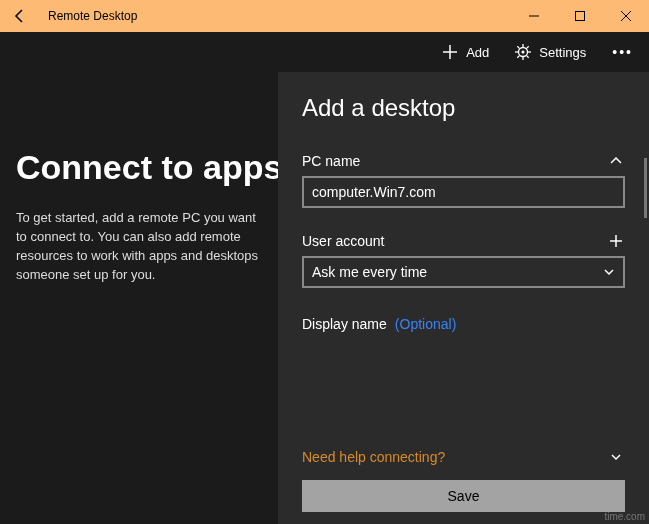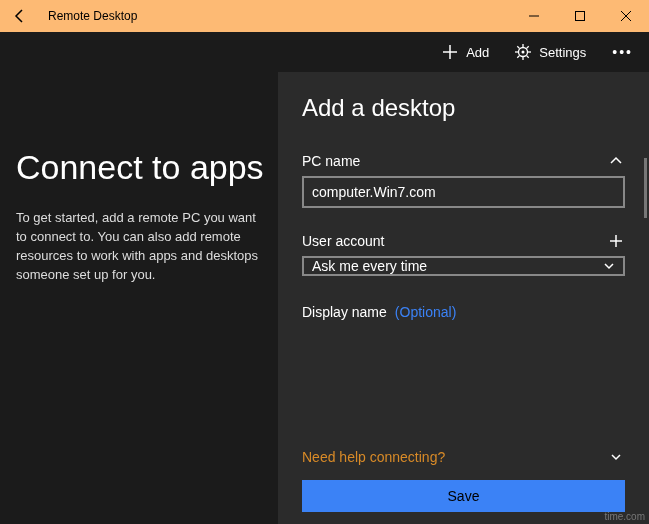--- a/index.html
+++ b/index.html
@@ -16,41 +16,41 @@
 
   
   .toolbar { height: 40px; background: #1b1b1b; display: flex; align-items: center; justify-content: flex-end; padding: 0 6px; gap: 6px; color: #fff; }
   .tool-btn { display: flex; align-items: center; gap: 8px; padding: 6px 10px; font-size: 13px; cursor: pointer; }
   .tool-btn svg { width: 16px; height: 16px; }
   .more-btn { padding: 6px 10px; cursor: pointer; letter-spacing: 2px; font-size: 14px; }
 
   
   .main { position: relative; height: calc(524px - 32px - 40px); background: #1b1b1b; color: #fff; }
   .left-pane { position: absolute; left: 0; top: 0; width: 278px; padding: 20px 16px; }
-  .left-title { font-size: 34px; font-weight: 400; color: #fff; margin-top: 56px; margin-bottom: 22px; white-space: nowrap; }
+  .left-title { font-size: 34px; font-weight: 700; color: #fff; margin-top: 56px; margin-bottom: 22px; white-space: nowrap; }
   .left-desc { font-size: 13px; color: #ddd; line-height: 1.45; }
 
   
   .panel { position: absolute; right: 0; top: 0; bottom: 0; width: 371px; background: #2b2b2b; padding: 22px 24px 12px 24px; display: flex; flex-direction: column; }
   .panel-title { font-size: 24px; font-weight: 300; color: #fff; margin-bottom: 30px; }
   .field-row { display: flex; align-items: center; justify-content: space-between; margin-bottom: 6px; }
   .field-label { font-size: 14px; color: #fff; }
   .row-icon { width: 18px; height: 18px; cursor: pointer; display:flex; align-items:center; justify-content:center; }
   .row-icon svg { width: 14px; height: 14px; stroke:#fff; }
   .input-wrap { margin-bottom: 24px; }
   .text-input { width: 100%; height: 32px; background: #2b2b2b; border: 2px solid #888; color: #fff; font-size: 14px; padding: 0 8px; outline: none; }
   .select-wrap { position: relative; margin-bottom: 28px; }
-  .select-input { width: 100%; height: 20px; background: #2b2b2b; border: 2px solid #888; color: #fff; font-size: 14px; padding: 0 8px; display: flex; align-items: center; justify-content: space-between; cursor: pointer; }
+  .select-input { width: 100%; height: 32px; background: #2b2b2b; border: 2px solid #888; color: #fff; font-size: 14px; padding: 0 8px; display: flex; align-items: center; justify-content: space-between; cursor: pointer; }
   .select-input svg { width: 12px; height: 12px; }
   .optional { color: #3b82f6; font-size: 14px; margin-left: 8px; }
   .spacer { flex: 1; }
   .help-row { display:flex; align-items:center; justify-content:space-between; margin-bottom: 14px; }
   .help-link { color: #d88a27; font-size: 14px; cursor: pointer; }
   .help-row svg { width: 12px; height:12px; }
-  .save-btn { width: 100%; height: 32px; background: #3b82f6; color: #000; font-size: 14px; border: none; cursor: pointer; display:flex; align-items:center; justify-content:center; }
+  .save-btn { width: 100%; height: 32px; background: #a3a3a3; color: #000; font-size: 14px; border: none; cursor: pointer; display:flex; align-items:center; justify-content:center; }
 
   
   .scroll-thumb { position: absolute; right: 2px; top: 86px; width: 3px; height: 60px; background: #777; }
 
   .watermark { position:absolute; right:4px; bottom:2px; font-size:10px; color:#777; }
 </style>
 </head>
 <body>
 
 <div class="titlebar">

